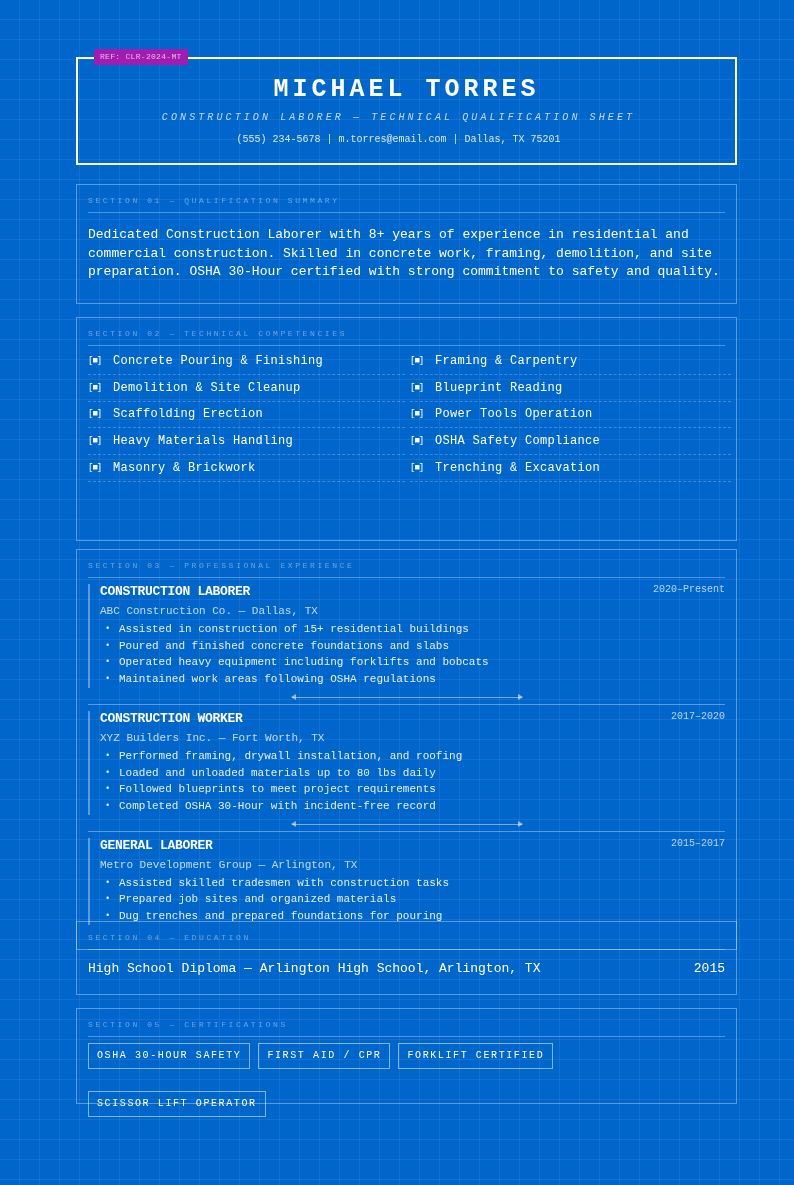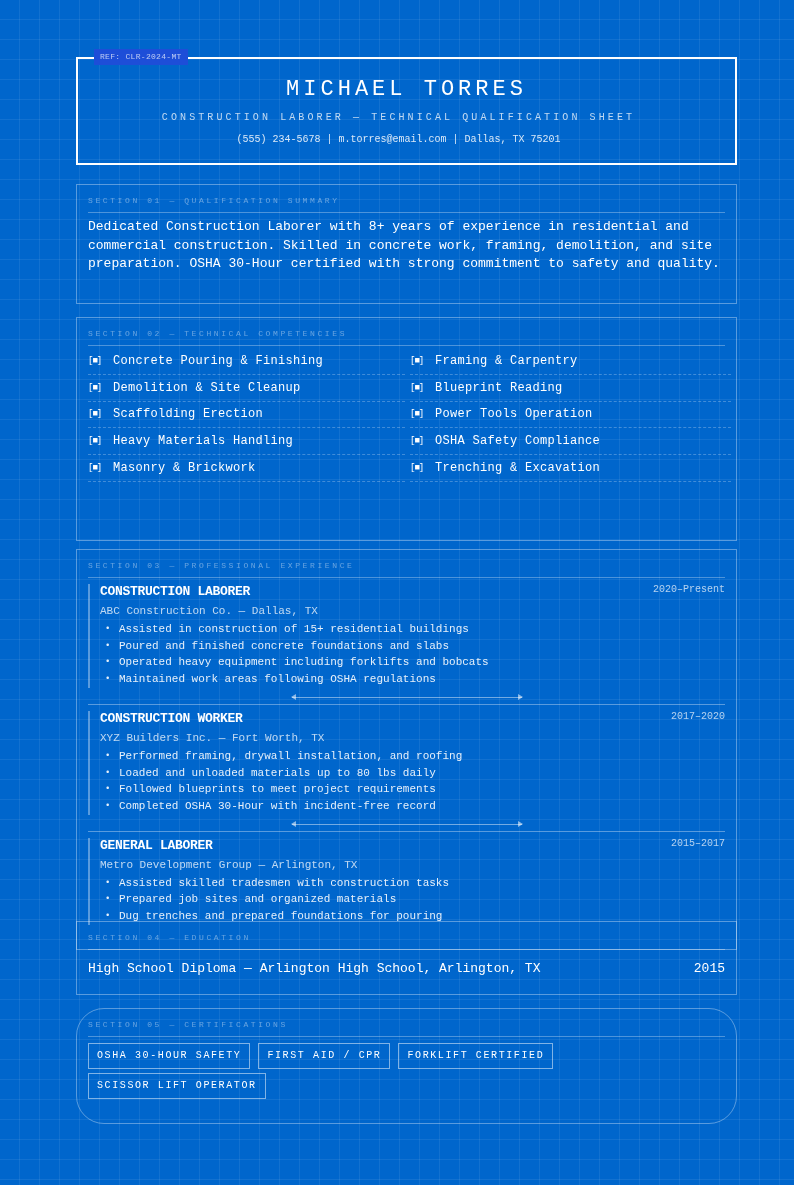--- a/index.html
+++ b/index.html
@@ -19,31 +19,31 @@
   .page { position: absolute; left: 76px; top: 0; width: 661px; }
 
   
   .header {
     position: absolute; left: 0; top: 57px; width: 661px; height: 108px;
     border: 2px solid #ffffff;
     text-align: center;
   }
   .ref {
     position: absolute; left: 16px; top: -10px;
-    background: #1d4ed8; padding: 0 6px;
+    background: #a21caf; padding: 0 6px;
     font-size: 8px; color: rgba(255,255,255,0.7); letter-spacing: 0.3px;
     line-height: 16px;
   }
   .name {
     position: absolute; left: 0; right: 0; top: 18px;
-    font-size: 22px; font-weight: normal; letter-spacing: 4px; line-height: 26px;
+    font-size: 25px; font-weight: bold; letter-spacing: 4px; line-height: 26px;
   }
   .subtitle {
     position: absolute; left: 0; right: 16px; top: 52px;
-    font-size: 10px; letter-spacing: 3.1px; color: rgba(255,255,255,0.75); line-height: 14px;
+    font-size: 10px; letter-spacing: 3.1px; color: rgba(255,255,255,0.75); line-height: 14px; font-style: italic;
   }
   .contact {
     position: absolute; left: 0; right: 16px; top: 74px;
     font-size: 10px; color: rgba(255,255,255,0.85); line-height: 14px;
   }
 
   
   .section {
     position: absolute; left: 0; width: 661px;
     border: 1px solid rgba(255,255,255,0.35);
@@ -51,20 +51,21 @@
   }
   .section-label {
     font-size: 8px; letter-spacing: 2.6px; color: rgba(255,255,255,0.4);
     padding-top: 11px; padding-bottom: 6px;
     border-bottom: 1px solid rgba(255,255,255,0.3);
     line-height: 10px;
   }
   .summary-text {
     font-size: 13px; line-height: 18.7px; padding-top: 5px;
     color: #ffffff;
+    margin-top: 8px;
   }
 
   
   .skills { display: grid; grid-template-columns: 317px 321px; column-gap: 5px; padding-top: 2px; }
   .skill {
     display: flex; align-items: center; height: 26.8px;
     border-bottom: 1px dashed rgba(255,255,255,0.25);
     font-size: 12px; letter-spacing: 0.3px;
   }
   .skill-icon { font-size: 9px; width: 25px; flex: 0 0 25px; letter-spacing: -1px; color: #ffffff; }
@@ -84,21 +85,21 @@
     background: rgba(255,255,255,0.45);
   }
   .arrow::before, .arrow::after { content: ""; position: absolute; top: -3px; border-top: 3px solid transparent; border-bottom: 3px solid transparent; }
   .arrow::before { left: -1px; border-right: 5px solid rgba(255,255,255,0.55); }
   .arrow::after { right: -1px; border-left: 5px solid rgba(255,255,255,0.55); }
 
   
   .edu-row { display: flex; justify-content: space-between; font-size: 13px; padding-top: 11px; }
 
   
-  .certs { display: flex; flex-wrap: wrap; gap: 4px 8px; padding-top: 6px; }
+  .certs { display: flex; flex-wrap: wrap; gap: 22px 8px; padding-top: 6px; }
   .cert {
     border: 1px solid rgba(255,255,255,0.5);
     font-size: 10px; letter-spacing: 1.6px; padding: 0 8px;
     height: 26px; line-height: 24px; color: #ffffff;
   }
 </style>
 </head>
 <body>
 
 <div class="page">
@@ -213,21 +214,21 @@
   </div>
 
   <div class="section" style="top:921px; height:74px;">
     <div class="section-label">SECTION 04 — EDUCATION</div>
     <div class="edu-row">
       <span>High School Diploma — Arlington High School, Arlington, TX</span>
       <span>2015</span>
     </div>
   </div>
 
-  <div class="section" style="top:1008px; height:116px;border-radius:28px;">
+  <div class="section" style="top:1008px; height:96px;">
     <div class="section-label">SECTION 05 — CERTIFICATIONS</div>
     <div class="certs">
       <span class="cert">OSHA 30-HOUR SAFETY</span>
       <span class="cert">FIRST AID / CPR</span>
       <span class="cert">FORKLIFT CERTIFIED</span>
       <span class="cert">SCISSOR LIFT OPERATOR</span>
     </div>
   </div>
 
 </div>

